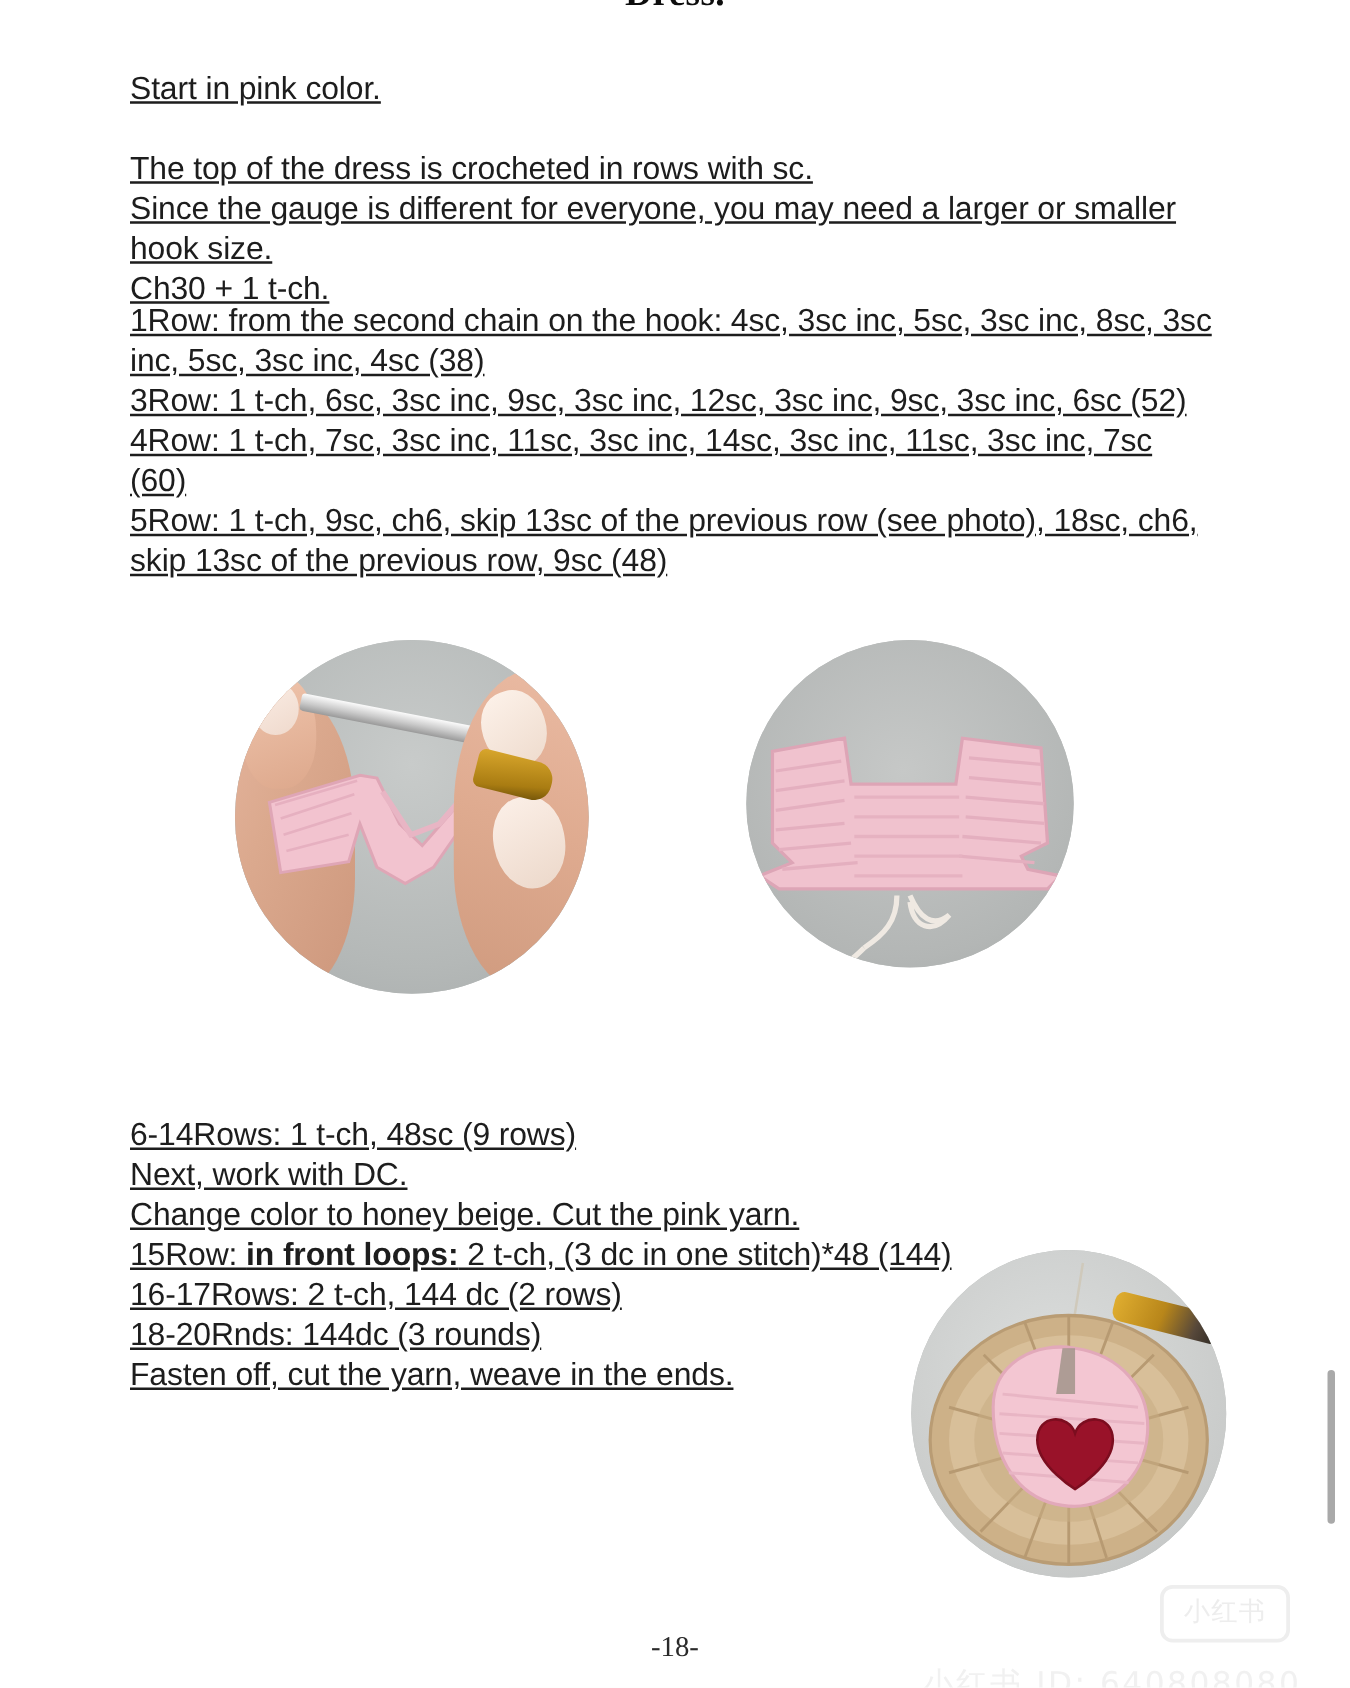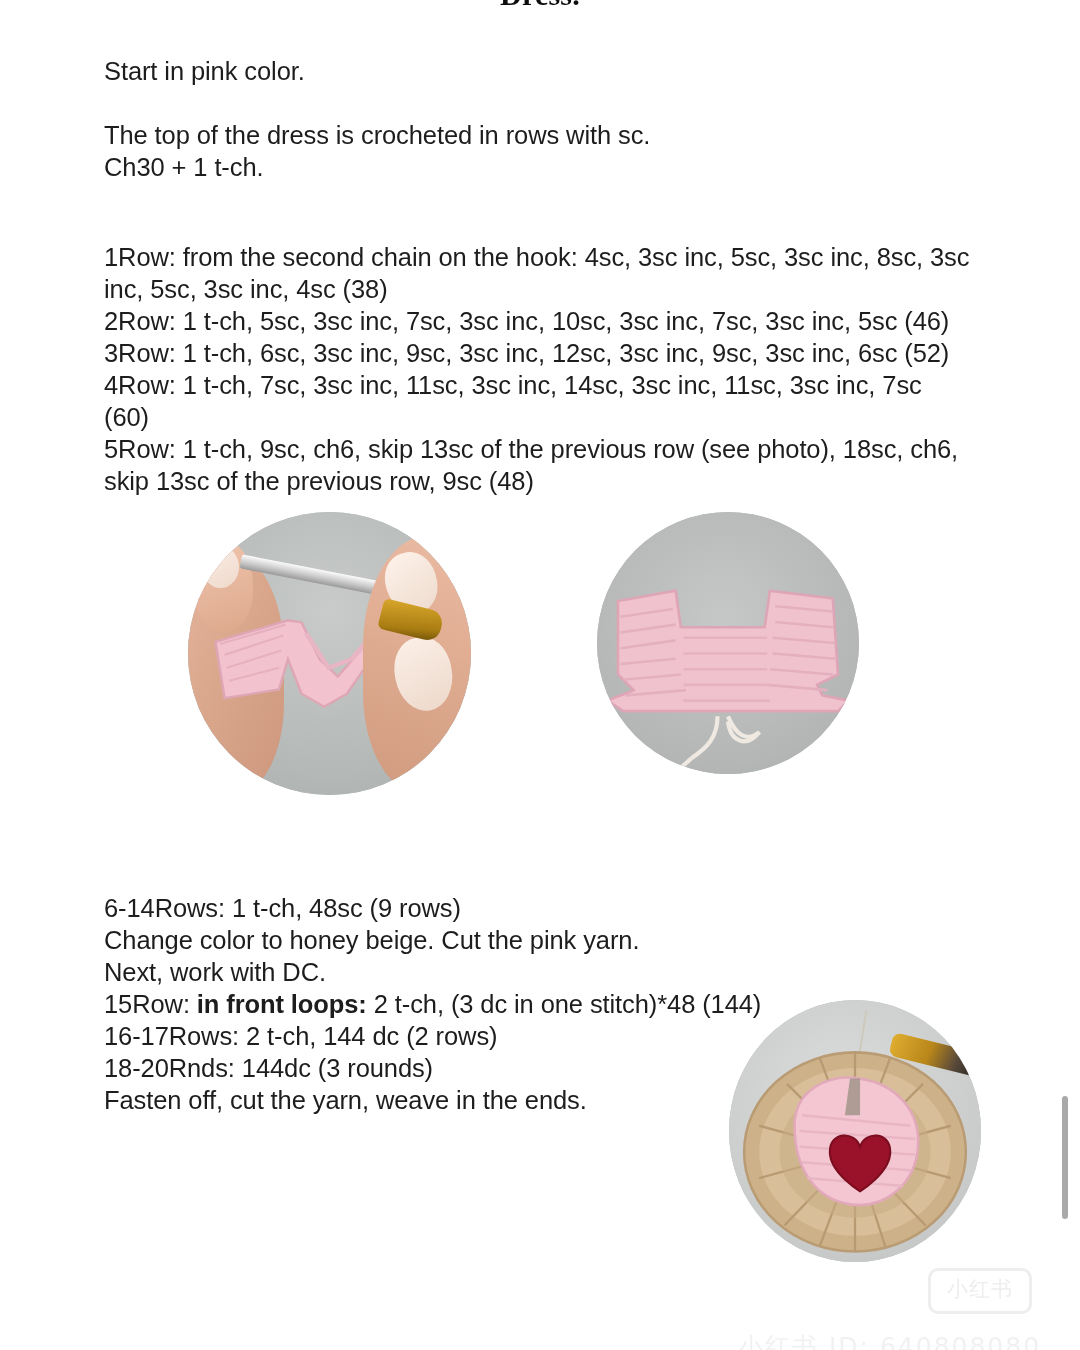--- a/index.html
+++ b/index.html
@@ -44,21 +44,21 @@
     font-size: 25.5px;
     line-height: 32px;
     color: #1d1d1d;
     letter-spacing: -0.1px;
   }
   #block-intro { top: 55px; width: 860px; }
   #block-rows  { top: 241px; width: 868px; }
   #block-mid   { top: 892px; width: 860px; }
   #block-final { top: 1052px; width: 600px; }
 
-  .txt p { margin: 0; }
+  .txt p { margin: 0; text-decoration: underline; }
   .txt .spacer { height: 32px; }
   .justify { text-align: justify; text-align-last: left; }
   .justify p { text-align: justify; }
   .justify p:last-child, .justify p.nojust { text-align: right; }
   b { font-weight: bold; }
 
   
   .photo {
     position: absolute;
     border-radius: 50%;
@@ -205,26 +205,26 @@
 <body>
 
 <div class="page">
 
   <div class="doc-title">Dress.</div>
 
   <div class="txt" id="block-intro">
     <p>Start in pink color.</p>
     <div class="spacer"></div>
     <p>The top of the dress is crocheted in rows with sc.</p>
+    <p>Since the gauge is different for everyone, you may need a larger or smaller hook size.</p>
     <p>Ch30 + 1 t-ch.</p>
   </div>
 
   <div class="txt" id="block-rows">
     <p>1Row: from the second chain on the hook: 4sc, 3sc inc, 5sc, 3sc inc, 8sc, 3sc inc, 5sc, 3sc inc, 4sc (38)</p>
-    <p>2Row: 1 t-ch, 5sc, 3sc inc, 7sc, 3sc inc, 10sc, 3sc inc, 7sc, 3sc inc, 5sc (46)</p>
     <p>3Row: 1 t-ch, 6sc, 3sc inc, 9sc, 3sc inc, 12sc, 3sc inc, 9sc, 3sc inc, 6sc (52)</p>
     <p>4Row: 1 t-ch, 7sc, 3sc inc, 11sc, 3sc inc, 14sc, 3sc inc, 11sc, 3sc inc, 7sc (60)</p>
     <p>5Row: 1 t-ch, 9sc, ch6, skip 13sc of the previous row (see photo), 18sc, ch6, skip 13sc of the previous row, 9sc (48)</p>
   </div>
 
   <div class="photo" id="photo-1">
     <div class="inner">
       <div class="p1-bg"></div>
       <div class="p1-hand-l"></div>
       <div class="p1-thumb-l"></div>
@@ -255,22 +255,22 @@
         <path d="M33,48 L65,48 M33,54 L65,54 M33,60 L65,60 M33,66 L66,66 M33,72 L66,72" stroke="#e6b2c1" stroke-width="1" fill="none"></path>
         <path d="M46,78 C46,86 42,90 36,94" stroke="#efe9e2" stroke-width="1.6" fill="none"></path>
         <path d="M50,78 C53,85 57,88 62,84 C57,90 51,88 50,80" stroke="#efe9e2" stroke-width="1.6" fill="none"></path>
         <path d="M36,94 C32,98 30,99 28,100" stroke="#efe9e2" stroke-width="1.6" fill="none"></path>
       </svg>
     </div>
   </div>
 
   <div class="txt" id="block-mid">
     <p>6-14Rows: 1 t-ch, 48sc (9 rows)</p>
+    <p>Next, work with DC.</p>
     <p>Change color to honey beige. Cut the pink yarn.</p>
-    <p>Next, work with DC.</p>
     <p><span>15Row: </span><b>in front loops:</b><span> 2 t-ch, (3 dc in one stitch)*48 (144)</span></p>
     <p>16-17Rows: 2 t-ch, 144 dc (2 rows)</p>
   </div>
 
   <div class="photo" id="photo-3">
     <div class="inner">
       <div class="p3-bg"></div>
       <div class="p3-thread"></div>
       <div class="p3-hook"></div>
       <svg viewBox="0 0 100 100" preserveAspectRatio="none" style="position:absolute;inset:0;width:100%;height:100%">
@@ -305,20 +305,21 @@
         <path d="M48,30 L46,44 L52,44 L52,30 Z" fill="#9c9186" opacity="0.8"></path>
       </svg>
     </div>
   </div>
 
   <div class="txt justify" id="block-final">
     <p class="nojust">18-20Rnds: 144dc (3 rounds)</p>
     <p class="nojust">Fasten off, cut the yarn, weave in the ends.</p>
   </div>
 
+  <div class="page-number">-18-</div>
 
   <div class="watermark-badge">小红书</div>
   <div class="watermark-id">小红书 ID: 640808080</div>
 
   <div class="scroll-track"></div>
   <div class="scroll-thumb"></div>
 
 </div>
 
 </body></html>

